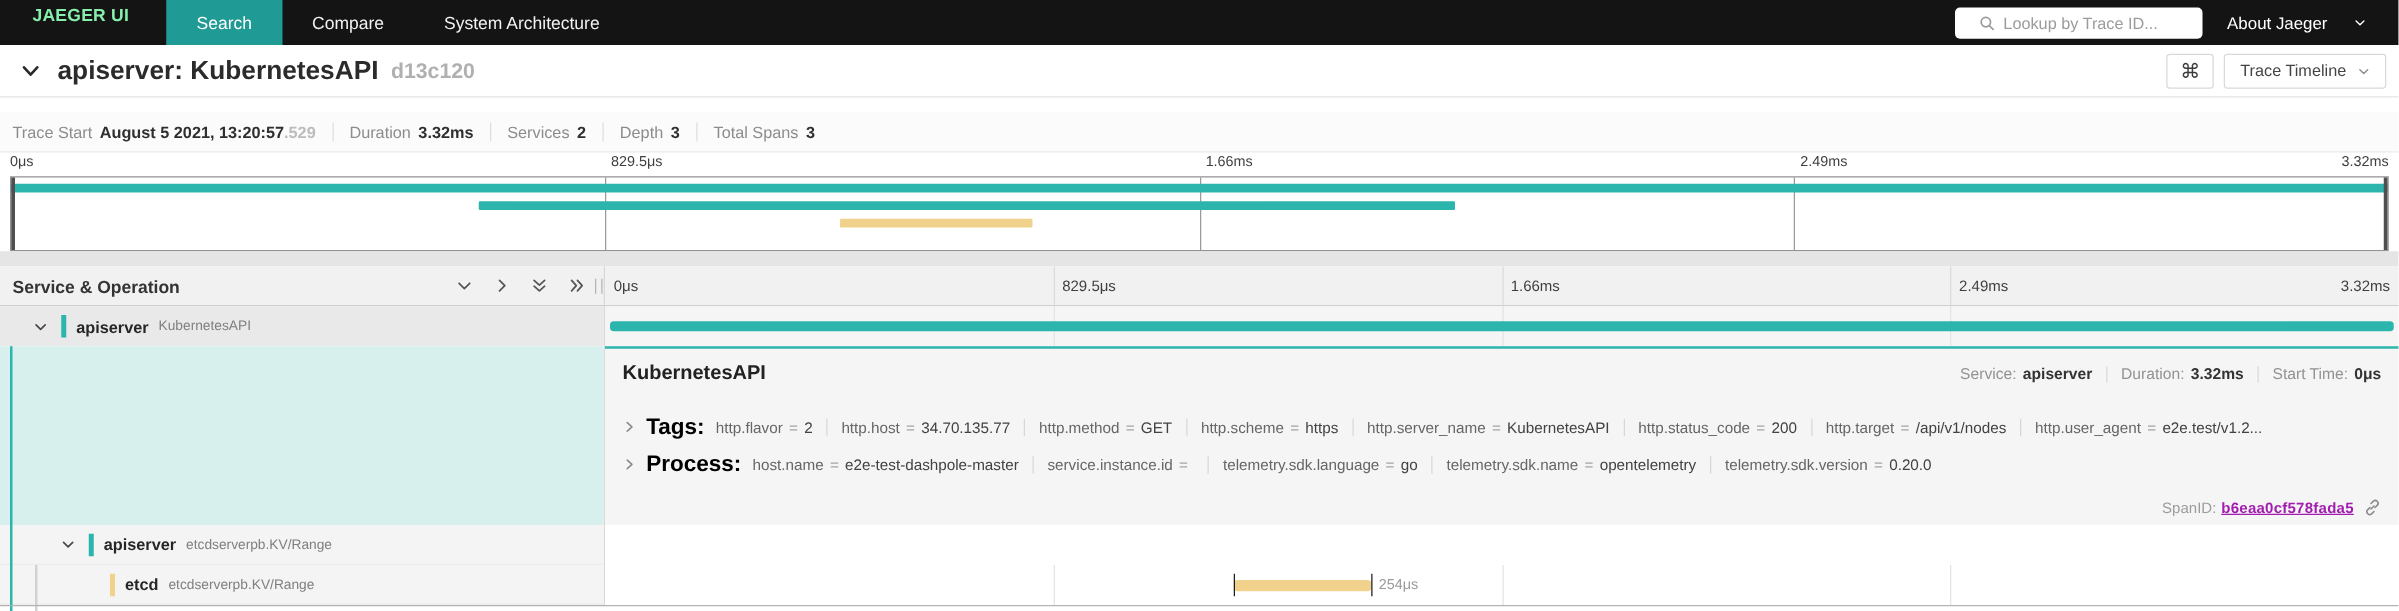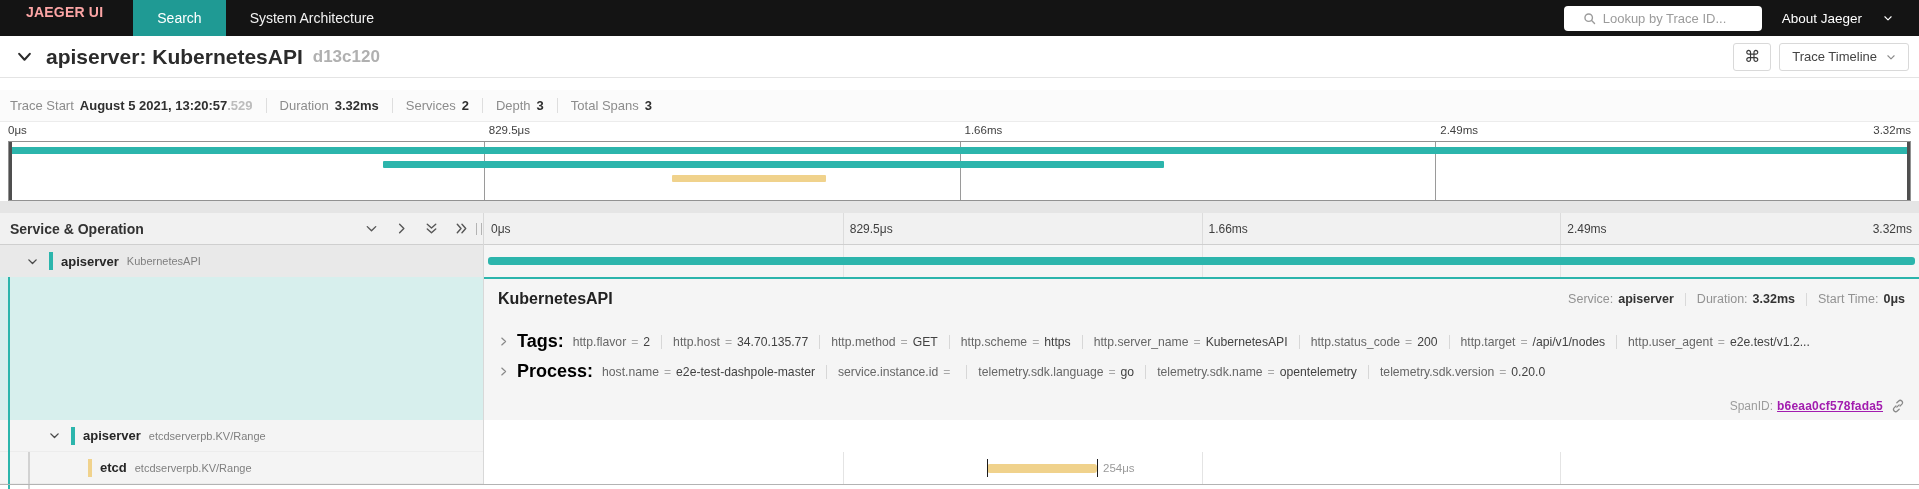--- a/index.html
+++ b/index.html
@@ -5,21 +5,21 @@
   * { margin:0; padding:0; box-sizing:border-box; }
   html,body { background:#fff; }
   #app {
     position:relative; width:1919px; height:489px; overflow:hidden;
     font-family:"Liberation Sans", sans-serif; background:#fff; color:#333;
   }
   svg { display:block; }
 
   
   .nav { position:absolute; top:0; left:0; right:0; height:36px; background:#141414; display:flex; align-items:stretch; }
-  .nav-brand { display:flex; align-items:center; padding:0 30px 12px 26px; color:#fca5a5; font-size:14px; font-weight:700; letter-spacing:.2px; }
+  .nav-brand { display:flex; align-items:center; padding:0 30px 12px 26px; color:#86efac; font-size:14px; font-weight:700; letter-spacing:.2px; }
   .nav-item { display:flex; align-items:center; padding:0 24px; color:#f2f2f2; font-size:14px; cursor:pointer; }
   .nav-item.active { background:#1f9a94; color:#fff; }
   .nav-right { margin-left:auto; display:flex; align-items:center; gap:20px; padding-right:26px; }
   .lookup-box { width:198px; height:25px; background:#fff; border-radius:4px; display:flex; align-items:center; padding:0 19px; gap:7px;margin-left:40px; }
   .lookup-box input { border:none; outline:none; background:transparent; width:100%; font-size:13px; color:#333; font-family:inherit; }
   .lookup-box input::placeholder { color:#9b9b9b; }
   .about { display:flex; align-items:center; gap:21px; color:#fff; font-size:13.5px; cursor:pointer; }
 
   
   .page-header { position:absolute; top:36px; left:0; right:0; height:42px; background:#fff; border-bottom:1px solid #e4e4e4; display:flex; align-items:center; padding:0 10px 0 16px; }
@@ -127,20 +127,21 @@
   .list-bottom { position:absolute; top:484px; left:0; right:0; height:1px; background:#b3b3b3; }
 </style>
 </head>
 <body>
 
 <div id="app">
 
   <div class="nav">
     <div class="nav-brand">JAEGER UI</div>
     <div class="nav-item active">Search</div>
+    <div class="nav-item">Compare</div>
     <div class="nav-item">System Architecture</div>
     <div class="nav-right">
       <div class="lookup-box">
         <span>
           <svg width="13" height="13" viewBox="0 0 16 16" fill="none" stroke="#9b9b9b" stroke-width="1.7">
               <circle cx="7" cy="7" r="4.6"></circle>
               <line x1="10.6" y1="10.6" x2="14.2" y2="14.2" stroke-linecap="round"></line>
             </svg>
         </span>
         <input type="text" placeholder="Lookup by Trace ID..." style="">

